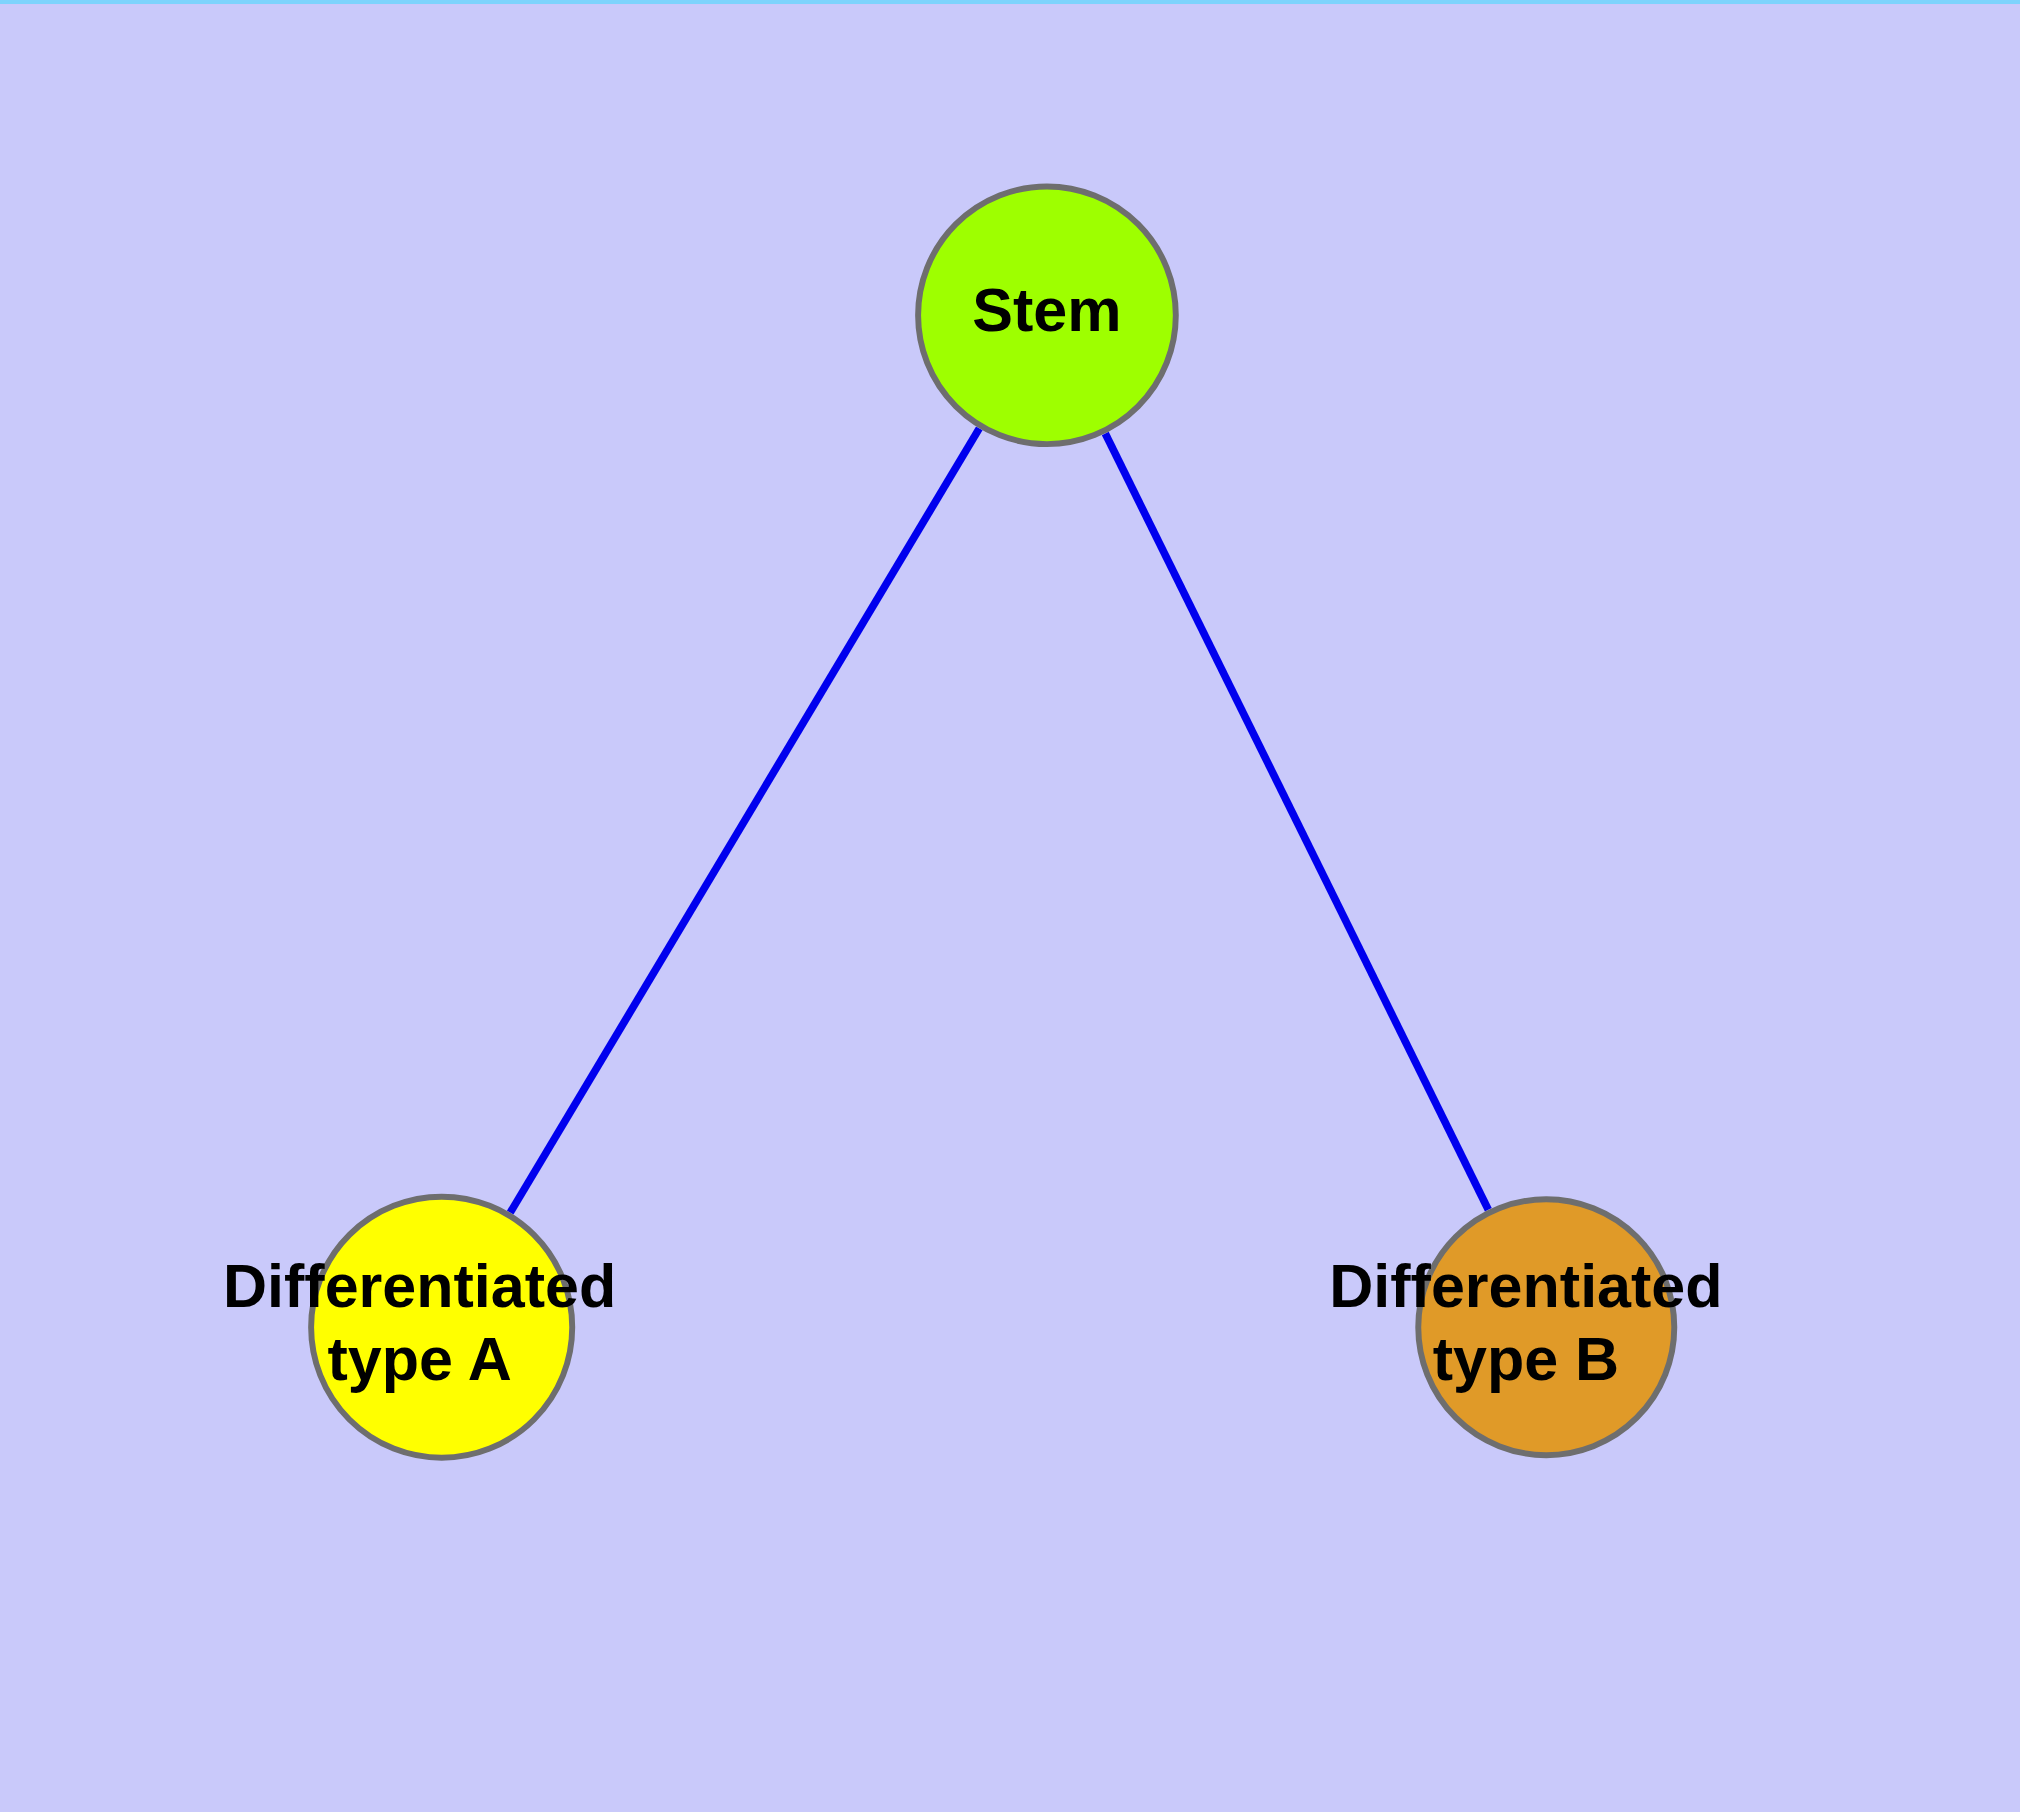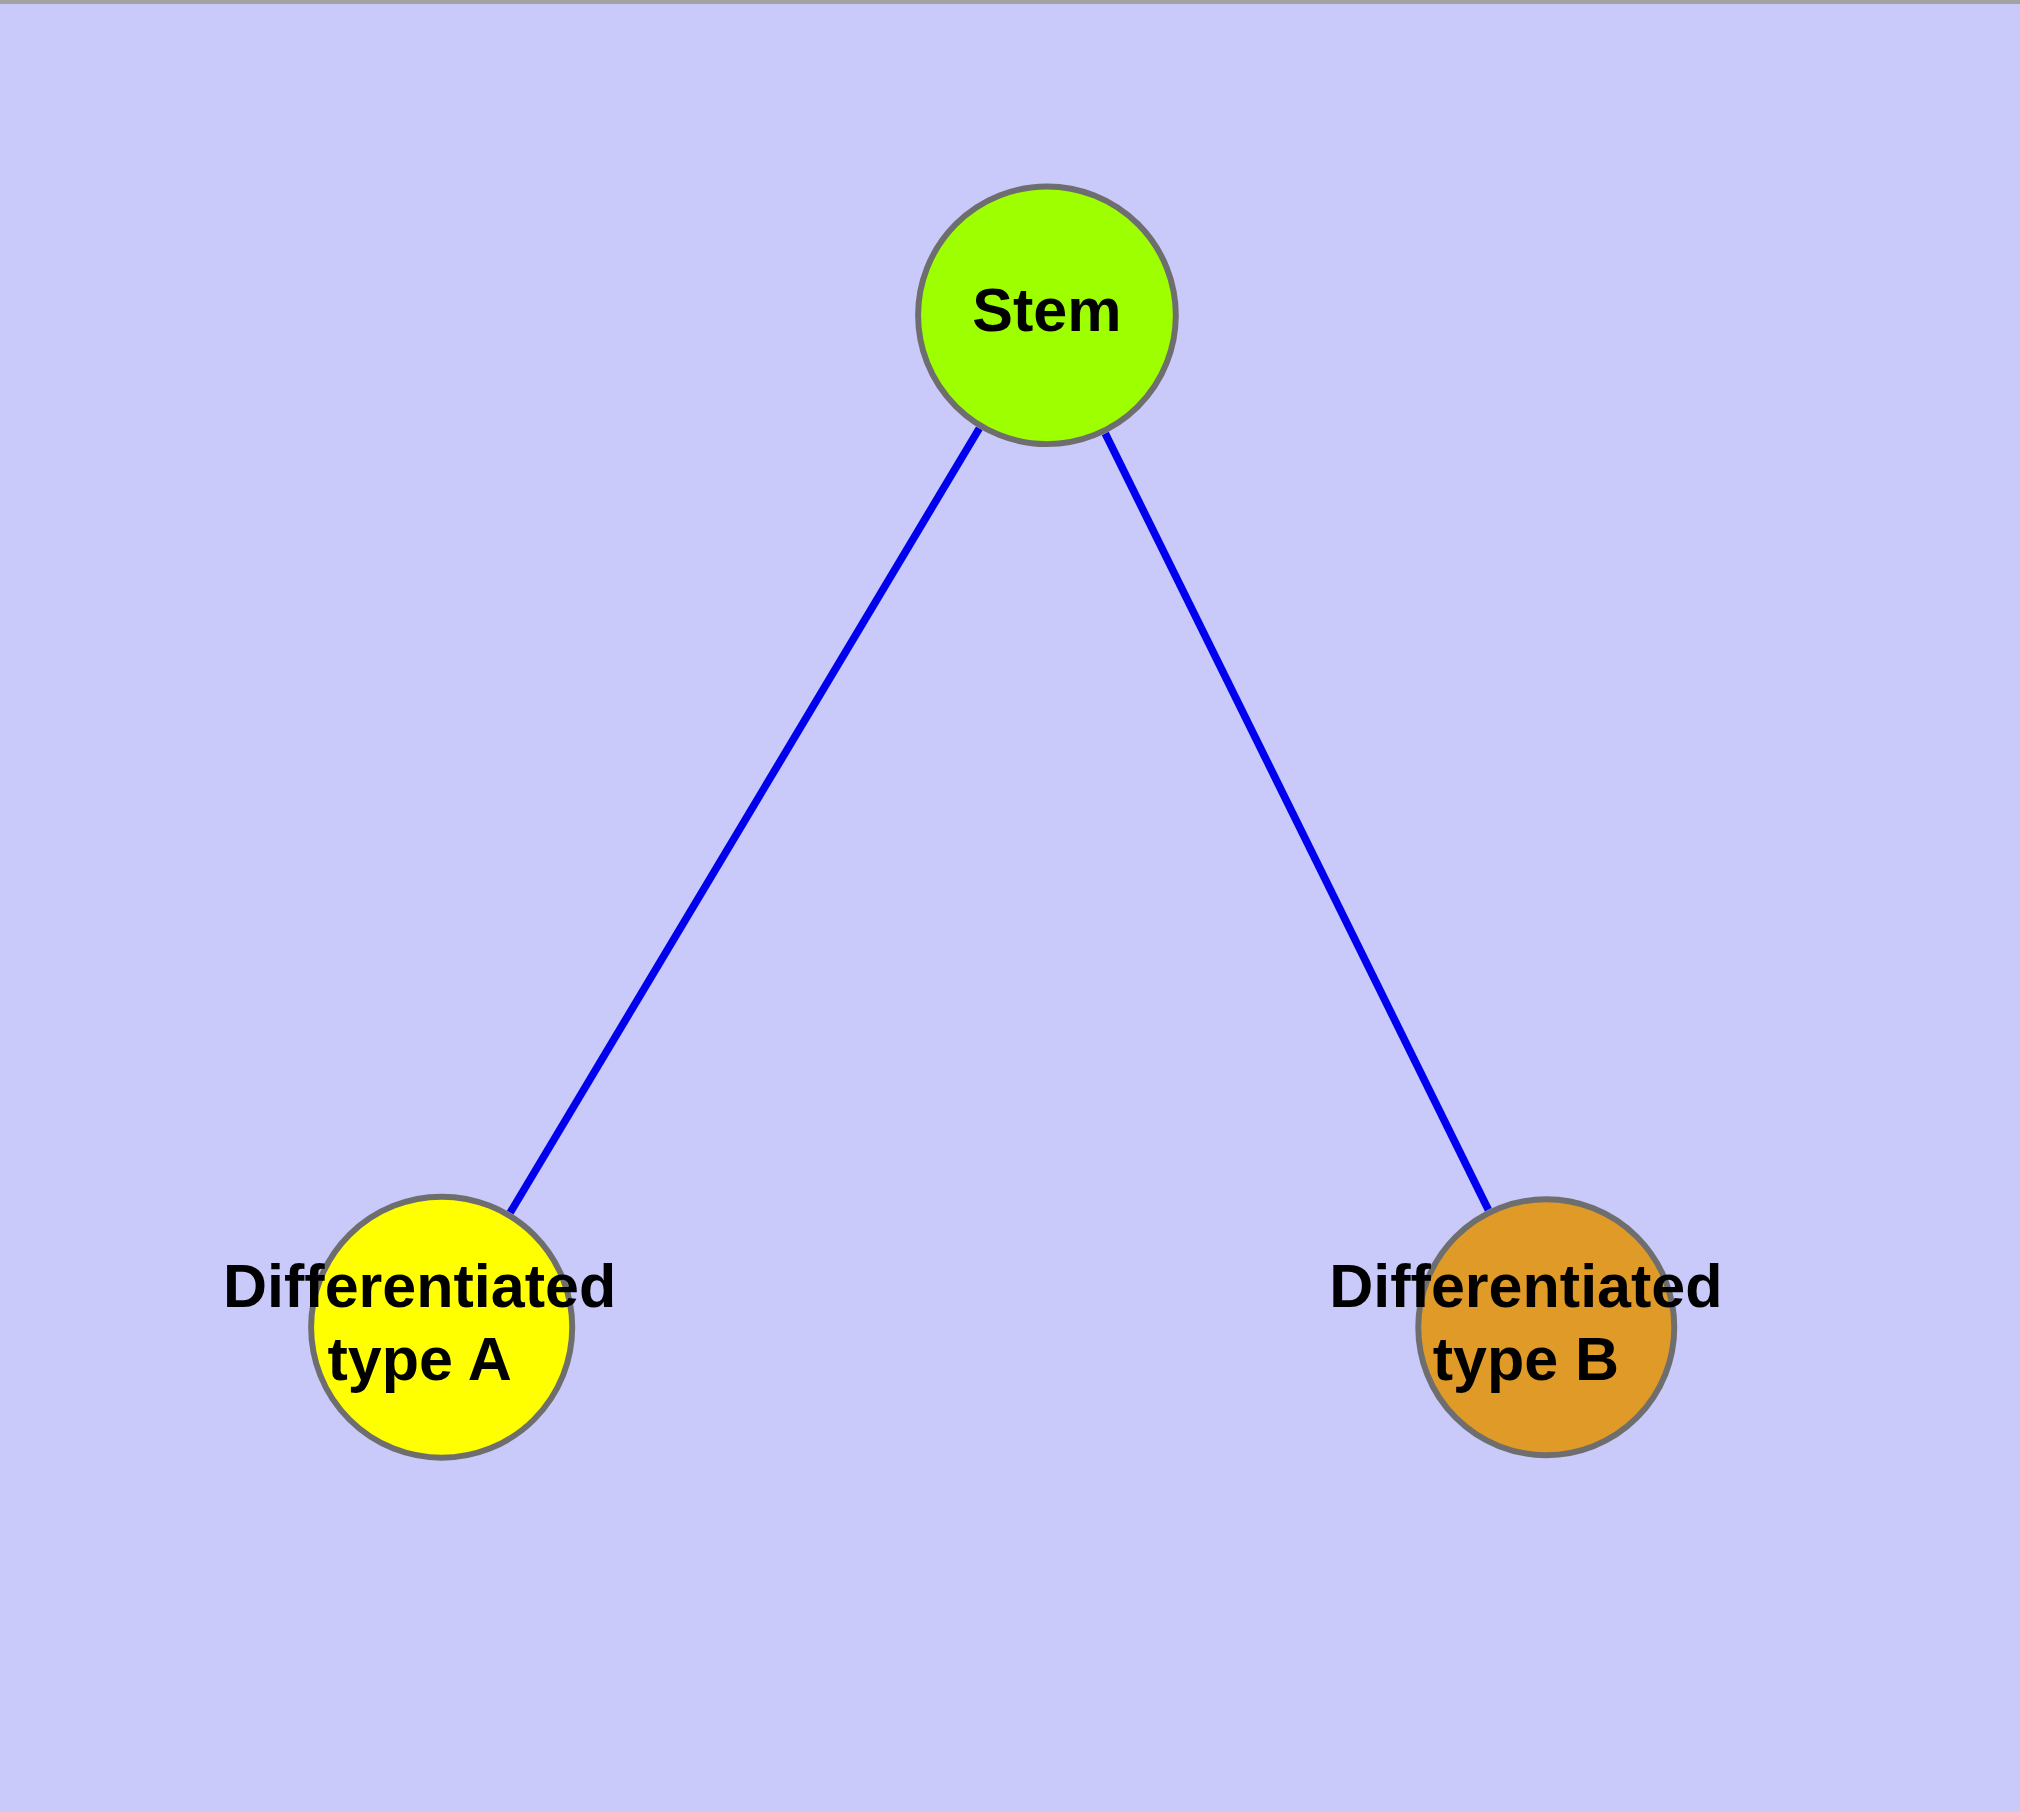--- a/index.html
+++ b/index.html
@@ -6,21 +6,21 @@
   html, body {
     margin: 0;
     padding: 0;
     background: #ffffff;
   }
   #stage {
     position: relative;
     width: 2021px;
     height: 1812px;
     overflow: hidden;
-    background: #a3a3a3;
+    background: #7dd3fc;
     font-family: "Liberation Sans", sans-serif;
   }
   #canvas-bg {
     position: absolute;
     left: 0;
     top: 4.2px;
     width: 2021px;
     height: 1808px;
     background: #c9c9fa;
   }

